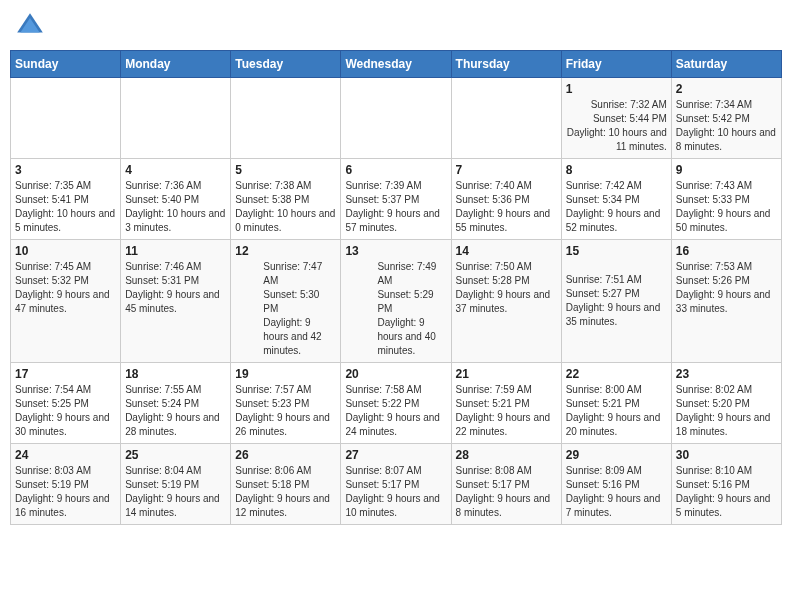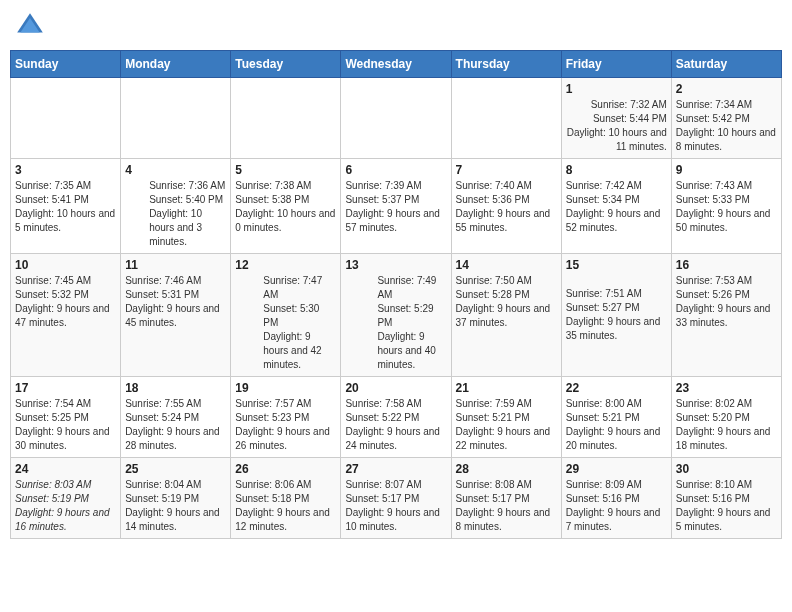--- a/index.html
+++ b/index.html
@@ -139,21 +139,21 @@
       </tr>
       <tr>
         <td>
           <div class="day-number">3</div>
           <div class="day-info" style="white-space: pre-line;">Sunrise: 7:35 AM
 Sunset: 5:41 PM
 Daylight: 10 hours and 5 minutes.</div>
         </td>
         <td>
           <div class="day-number">4</div>
-          <div class="day-info" style="white-space: pre-line; margin-left: 24px;">Sunrise: 7:36 AM
+          <div class="day-info" style="white-space: pre-line;">Sunrise: 7:36 AM
 Sunset: 5:40 PM
 Daylight: 10 hours and 3 minutes.</div>
         </td>
         <td>
           <div class="day-number">5</div>
           <div class="day-info" style="white-space: pre-line;">Sunrise: 7:38 AM
 Sunset: 5:38 PM
 Daylight: 10 hours and 0 minutes.</div>
         </td>
         <td>
@@ -265,21 +265,21 @@
         <td>
           <div class="day-number">23</div>
           <div class="day-info" style="white-space: pre-line;">Sunrise: 8:02 AM
 Sunset: 5:20 PM
 Daylight: 9 hours and 18 minutes.</div>
         </td>
       </tr>
       <tr>
         <td>
           <div class="day-number">24</div>
-          <div class="day-info" style="white-space: pre-line; font-style: italic;">Sunrise: 8:03 AM
+          <div class="day-info" style="white-space: pre-line;">Sunrise: 8:03 AM
 Sunset: 5:19 PM
 Daylight: 9 hours and 16 minutes.</div>
         </td>
         <td>
           <div class="day-number">25</div>
           <div class="day-info" style="white-space: pre-line;">Sunrise: 8:04 AM
 Sunset: 5:19 PM
 Daylight: 9 hours and 14 minutes.</div>
         </td>
         <td>

